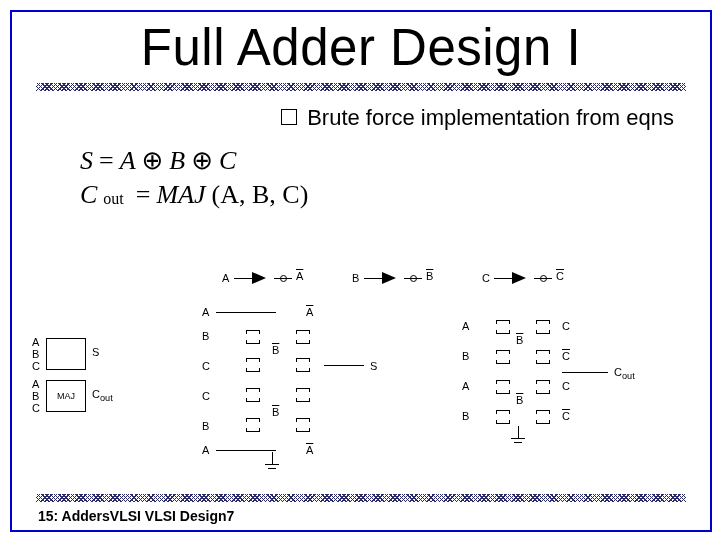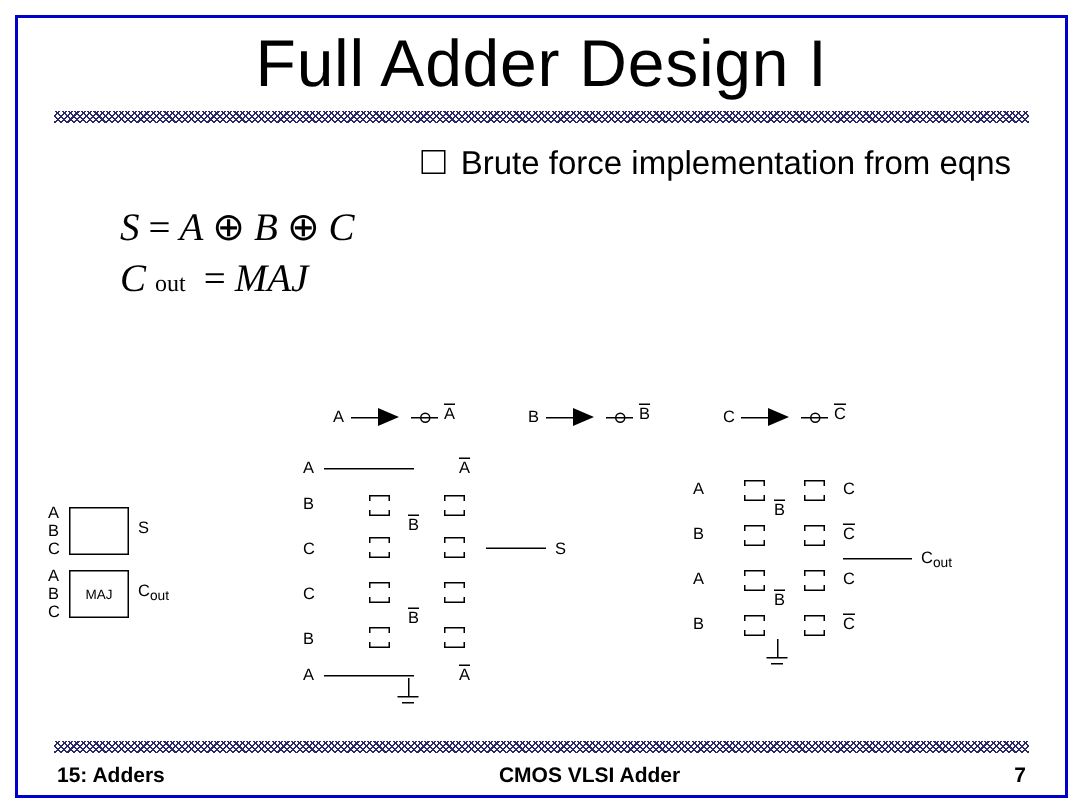--- a/index.html
+++ b/index.html
@@ -1,18 +1,18 @@
 <!DOCTYPE html>
 <html><head>
 <meta charset="utf-8">
 <style>
   html,body{margin:0;padding:0;width:720px;height:540px;background:#fff;font-family:Arial,Helvetica,sans-serif;}
   .frame{position:absolute;top:10px;left:10px;width:698px;height:518px;border:2px solid #0000cc;}
   .title-wrap{width:100%;text-align:center;padding-top:6px;}
-  .title{font-family:Impact,'Arial Black',sans-serif;font-size:44px;font-weight:400;color:#000;letter-spacing:0.5px;}
+  .title{font-family:Impact,'Arial Black',sans-serif;font-size:51px;font-weight:400;color:#000;letter-spacing:0.5px;}
   .rule{height:8px;margin:6px 24px 0;
     background-image:
       repeating-linear-gradient(45deg,#2a2a6a 0 1px,transparent 1px 3px),
       repeating-linear-gradient(-45deg,#2a2a6a 0 1px,transparent 1px 3px);
   }
   .body-area{padding:14px 36px 0;}
   .bullet-row{display:flex;align-items:flex-start;gap:10px;justify-content:flex-end;}
   .bullet-box{width:14px;height:14px;border:1.5px solid #000;margin-top:4px;flex:none;}
   .bullet-text{font-size:22px;color:#000;}
   .eqns{margin-top:14px;margin-left:32px;font-family:'Times New Roman',serif;font-size:26px;font-style:italic;}
@@ -30,21 +30,21 @@
   .tx{position:absolute;width:22px;height:10px;}
   .tx::before{content:"";position:absolute;left:4px;right:4px;top:-2px;height:3px;border-top:1px solid #000;border-left:1px solid #000;border-right:1px solid #000;}
   .tx::after{content:"";position:absolute;left:4px;right:4px;bottom:-2px;height:3px;border-bottom:1px solid #000;border-left:1px solid #000;border-right:1px solid #000;}
   .gnd{position:absolute;width:14px;height:10px;}
   .gnd::before{content:"";position:absolute;left:0;right:0;top:0;border-top:1px solid #000;}
   .gnd::after{content:"";position:absolute;left:3px;right:3px;top:4px;border-top:1px solid #000;}
   .foot-rule{position:absolute;left:24px;right:24px;bottom:28px;height:8px;
     background-image:
       repeating-linear-gradient(45deg,#2a2a6a 0 1px,transparent 1px 3px),
       repeating-linear-gradient(-45deg,#2a2a6a 0 1px,transparent 1px 3px);}
-  .footer{position:absolute;left:0;right:0;bottom:6px;display:flex;justify-content:space-between;padding:0 26px;font:bold 14px Arial;}
+  .footer{position:absolute;left:0;right:0;bottom:6px;display:flex;padding:0 26px;font:bold 14px Arial;}
 </style>
 </head>
 <body>
 
 <div class="frame">
 
   <div class="title-wrap">
     <span class="title">Full Adder Design I</span>
   </div>
   <div class="rule"></div>
@@ -63,20 +63,21 @@
         <span class="roman">⊕</span>
         <span>B</span>
         <span class="roman">⊕</span>
         <span>C</span>
       </div>
       <div class="line">
         <span>C</span>
           <span class="sub">out</span>
         <span class="roman" style="margin-left:6px">=</span>
         <span>MAJ</span>
+          <span class="roman">(A, B, C)</span>
       </div>
     </div>
   </div>
 
   <div class="diagram-zone">
 
     <div class="block" style="left:0;top:50px;width:120px;height:100px;">
       <span class="lbl" style="left:0;top:16px">A</span>
       <span class="lbl" style="left:0;top:28px">B</span>
       <span class="lbl" style="left:0;top:40px">C</span>
@@ -173,16 +174,16 @@
 
       <div class="wire" style="left:56px;top:110px;width:1px;height:12px"></div>
       <div class="gnd" style="left:49px;top:122px"></div>
     </div>
 
   </div>
 
   <div class="foot-rule"></div>
   <div class="footer">
     <span>15: Adders</span>
-    <span>CMOS VLSI Adder</span>
+    <span>VLSI VLSI Design</span>
     <span>7</span>
   </div>
 </div>
 
 </body></html>

